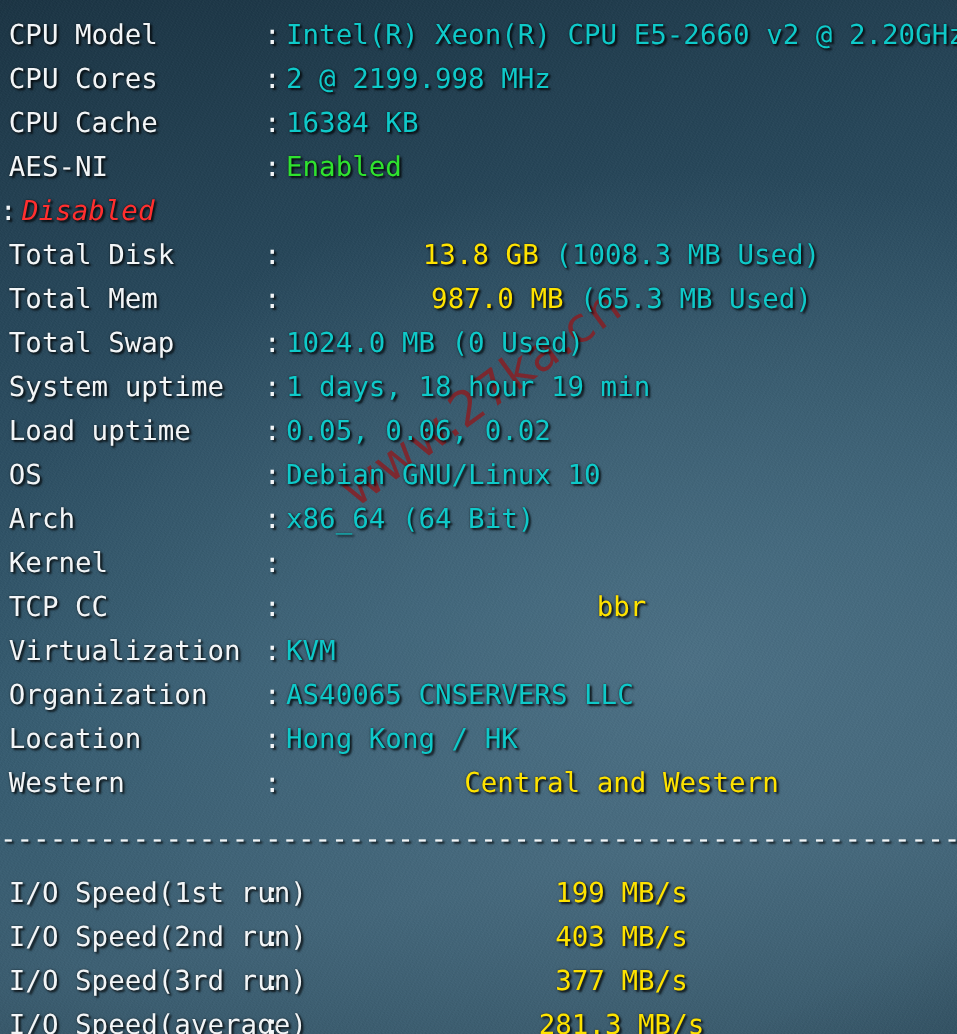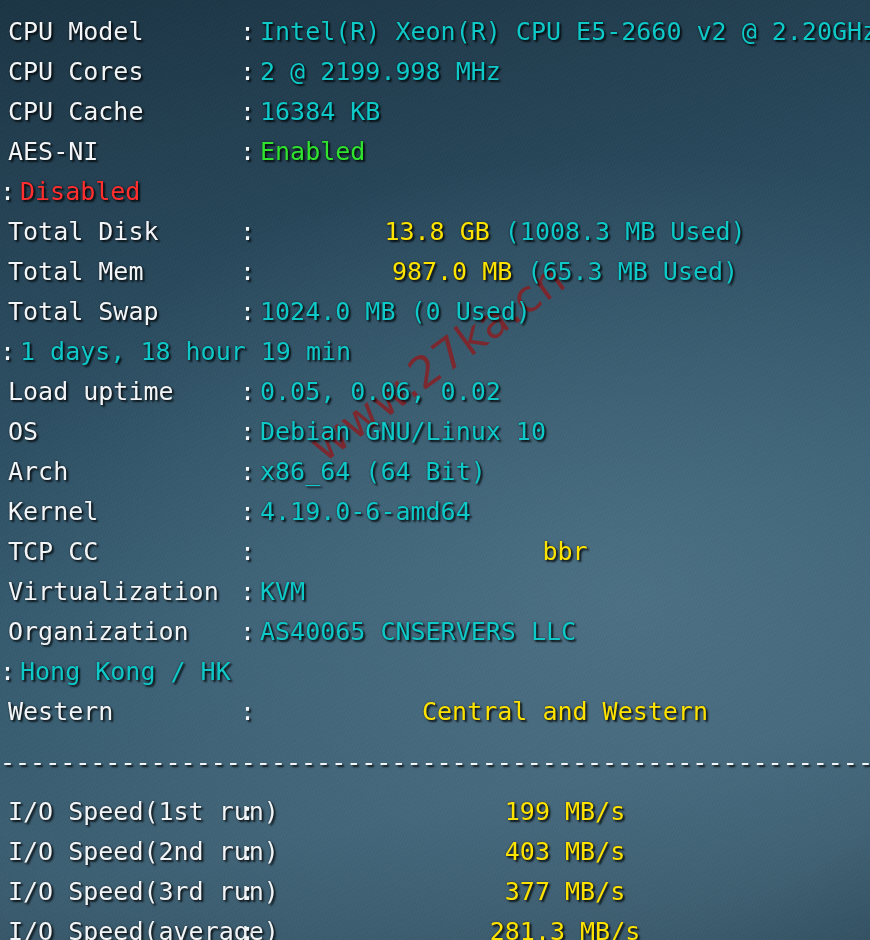--- a/index.html
+++ b/index.html
@@ -79,21 +79,21 @@
     flex: 0 0 20px;
     color: #f2f5f7;
     text-shadow: 2px 2px 2px rgba(0,0,0,0.75);
   }
   .row .value {
     flex: 1 1 auto;
     text-shadow: 2px 2px 2px rgba(0,0,0,0.8), 0 0 2px rgba(0,0,0,0.65);
   }
   .v-cyan  { color: #0fc9c9; }
   .v-green { color: #2fe32f; }
-  .v-red   { color: #ff2f2f; }
+  .v-red   { color: #ff2f2f; font-style: italic; }
   .v-yellow{ color: #ffe300; text-align: center; }
   .sub-cyan{ color: #0fc9c9; }
 
   
   .divider {
     height: 40px;
     display: flex;
     align-items: center;
     overflow: hidden;
   }
@@ -153,20 +153,21 @@
           <span class="label">Total Mem</span>
           <span class="colon">:</span>
           <span class="value v-yellow">987.0 MB<span class="sub-cyan"> (65.3 MB Used)</span></span>
         </div>
         <div class="row">
           <span class="label">Total Swap</span>
           <span class="colon">:</span>
           <span class="value v-cyan">1024.0 MB (0 Used)</span>
         </div>
         <div class="row">
+          <span class="label">System uptime</span>
           <span class="colon">:</span>
           <span class="value v-cyan">1 days, 18 hour 19 min</span>
         </div>
         <div class="row">
           <span class="label">Load uptime</span>
           <span class="colon">:</span>
           <span class="value v-cyan">0.05, 0.06, 0.02</span>
         </div>
         <div class="row">
           <span class="label">OS</span>
@@ -174,38 +175,38 @@
           <span class="value v-cyan">Debian GNU/Linux 10</span>
         </div>
         <div class="row">
           <span class="label">Arch</span>
           <span class="colon">:</span>
           <span class="value v-cyan">x86_64 (64 Bit)</span>
         </div>
         <div class="row">
           <span class="label">Kernel</span>
           <span class="colon">:</span>
-          <span class="value v-cyan">4.19.0-6-amd64</span>
         </div>
         <div class="row">
           <span class="label">TCP CC</span>
           <span class="colon">:</span>
           <span class="value v-yellow">bbr</span>
         </div>
         <div class="row">
           <span class="label">Virtualization</span>
           <span class="colon">:</span>
           <span class="value v-cyan">KVM</span>
         </div>
         <div class="row">
           <span class="label">Organization</span>
           <span class="colon">:</span>
           <span class="value v-cyan">AS40065 CNSERVERS LLC</span>
         </div>
         <div class="row">
+          <span class="label">Location</span>
           <span class="colon">:</span>
           <span class="value v-cyan">Hong Kong / HK</span>
         </div>
         <div class="row">
           <span class="label">Western</span>
           <span class="colon">:</span>
           <span class="value v-yellow">Central and Western</span>
         </div>
       </div>
     <div class="spacer-sm"></div>

